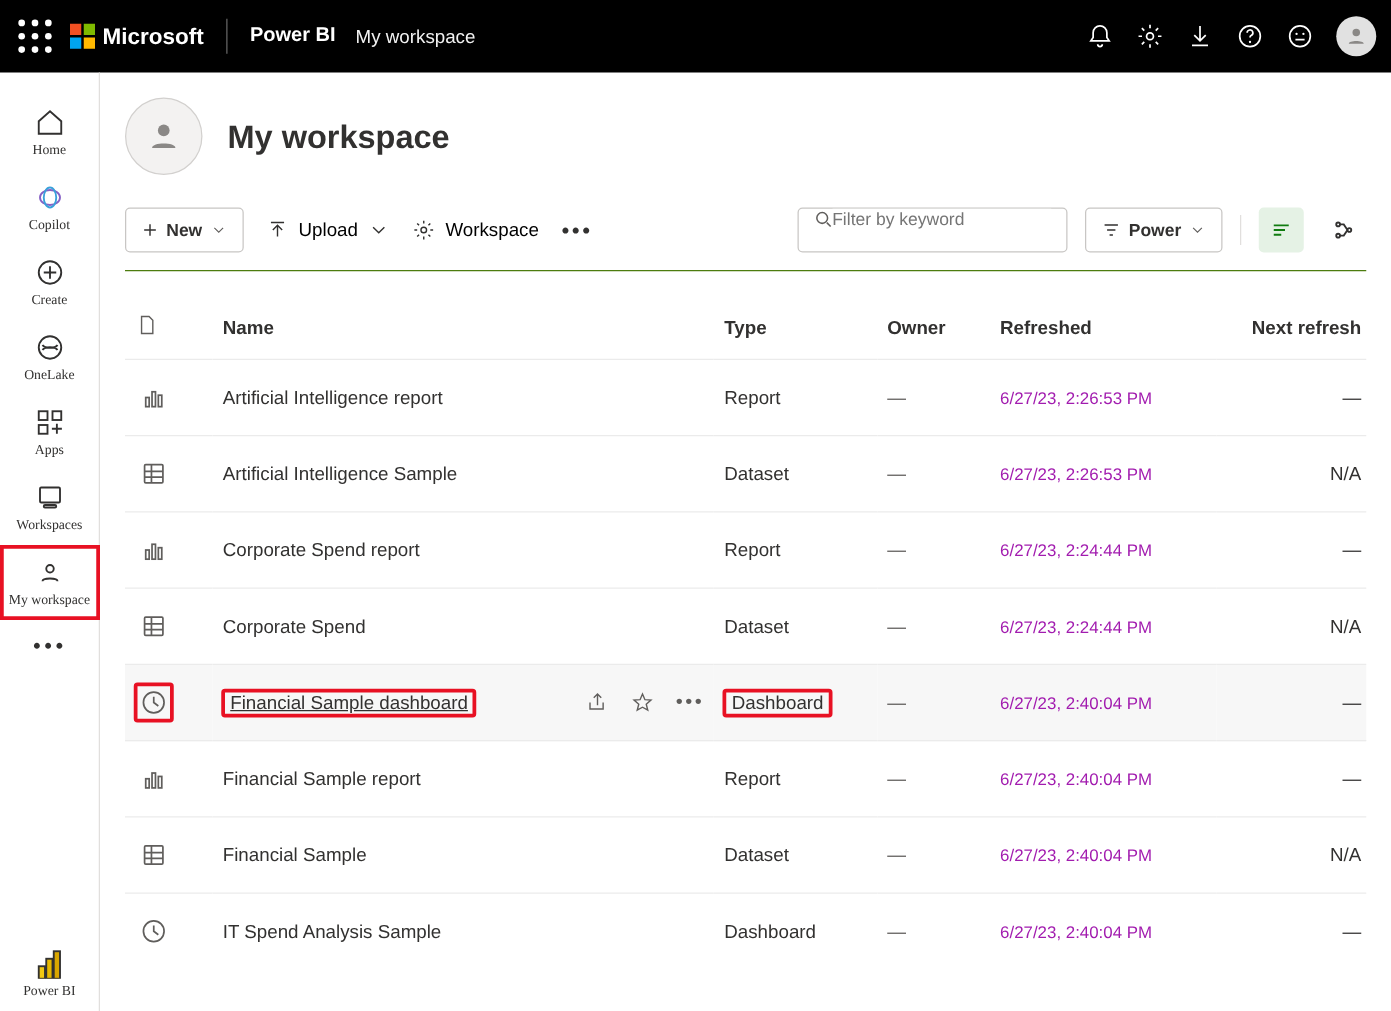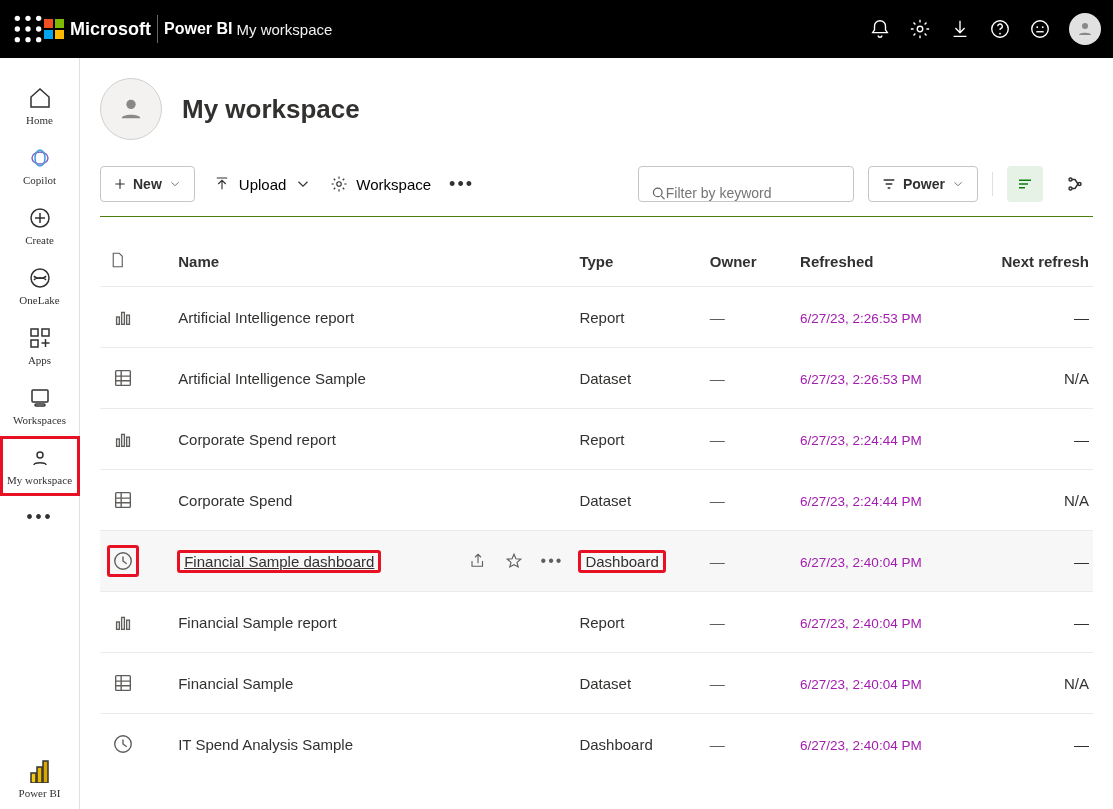--- a/index.html
+++ b/index.html
@@ -1,18 +1,18 @@
 <!DOCTYPE html>
 <html><head>
 <meta charset="utf-8">
 <style>
   * { box-sizing: border-box; margin: 0; padding: 0; }
   body { font-family: "Segoe UI", Arial, sans-serif; background: #fff; width: 1113px; height: 809px; overflow: hidden; color: #323130; }
   
-  .topbar { background: #000; height: 58px; display: flex; align-items: center; padding: 0 12px; color: #fff; }
+  .topbar { background: #000; height: 58px; display: flex; align-items: center; padding: 0 12px; gap: 12px; color: #fff; }
   .waffle { width: 32px; height: 32px; display:flex; align-items:center; justify-content:center; cursor:pointer; }
   .waffle svg { fill: #fff; }
   .ms-logo { display:flex; align-items:center; gap:6px; font-size:18px; font-weight:600; }
   .ms-logo-squares { width:20px; height:20px; display:grid; grid-template-columns:1fr 1fr; grid-template-rows:1fr 1fr; gap:2px; }
   .ms-logo-squares span:nth-child(1){background:#f25022;}
   .ms-logo-squares span:nth-child(2){background:#7fba00;}
   .ms-logo-squares span:nth-child(3){background:#00a4ef;}
   .ms-logo-squares span:nth-child(4){background:#ffb900;}
   .divider { width:1px; height:28px; background:#666; margin:0 6px;}
   .powerbi-label { font-weight:600; font-size:16px; }
@@ -40,21 +40,21 @@
   .ws-avatar svg{width:28px;height:28px;fill:#8a8886;}
   .ws-title { font-size:26px; font-weight:600;}
   
   .toolbar { display:flex; align-items:center; gap:18px; padding:6px 0 14px 0; border-bottom:1px solid #4d7c0f;}
   .btn-outline { border:1px solid #c8c6c4; background:#fff; border-radius:4px; height:36px; display:flex; align-items:center; gap:6px; padding:0 12px; cursor:pointer; font-size:14px;}
   .btn-outline.strong { font-weight:600;}
   .toolbar-btn { display:flex; align-items:center; gap:8px; cursor:pointer; font-size:15px; color:#000000;}
   .toolbar-btn svg{width:18px;height:18px;stroke:#323130;fill:none;stroke-width:1.5;}
   .toolbar .ellipsis { font-size:18px; letter-spacing:2px; cursor:pointer;}
   .toolbar-right { margin-left:auto; display:flex; align-items:center; gap:14px;}
-  .filter-input { border:1px solid #c8c6c4; background:#fff; border-radius:4px; height:36px; display:flex; align-items:flex-end; gap:0; padding:0 12px; width:216px;}
+  .filter-input { border:1px solid #c8c6c4; background:#fff; border-radius:4px; height:36px; display:flex; align-items:flex-start; gap:0; padding:0 12px; width:216px;}
   .filter-input input{border:none;outline:none;font-size:14px;width:100%;}
   .vsep{width:1px;height:24px;background:#e1dfdd;}
   .view-toggle { width:36px;height:36px;border-radius:4px;display:flex;align-items:center;justify-content:center;cursor:pointer;}
   .view-toggle.active{background:#e5f2e5;}
   .view-toggle svg{width:18px;height:18px;stroke:#107c10;fill:none;stroke-width:2;}
   .lineage-icon svg{stroke:#323130;}
 
   .table { margin-top:20px; width:100%; border-collapse:collapse; font-size:15px;}
   .table th { text-align:left; font-weight:600; padding:14px 8px; color:#323130;}
   .table td { padding:15px 8px; border-top:1px solid #ebebeb; color:#323130;}

